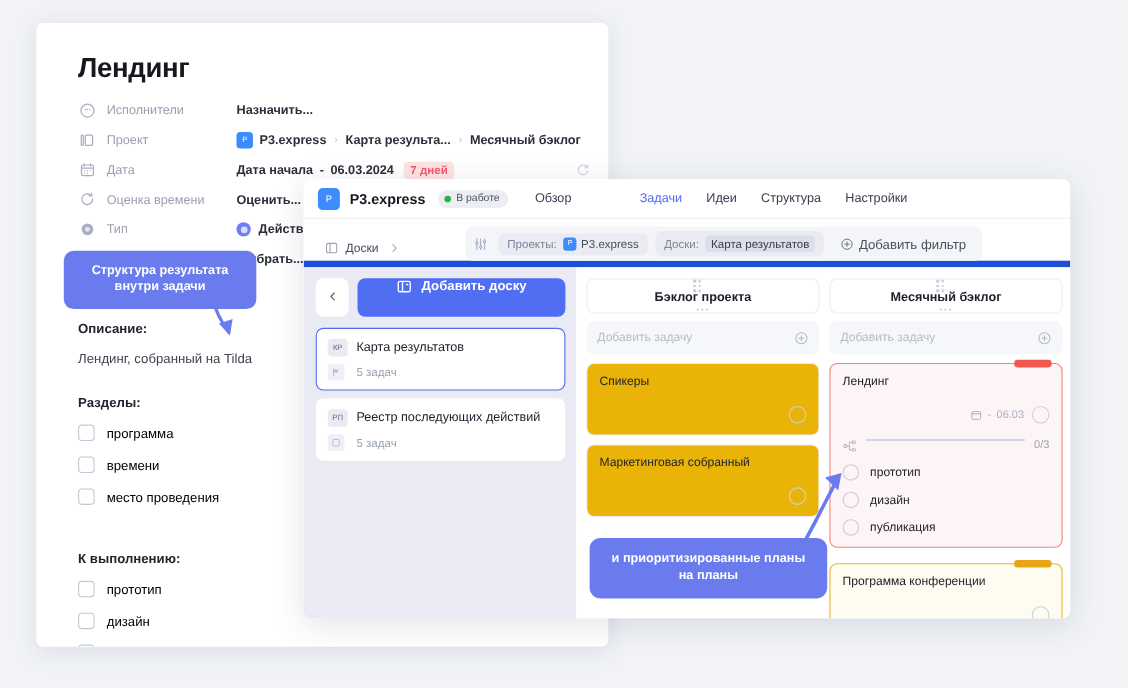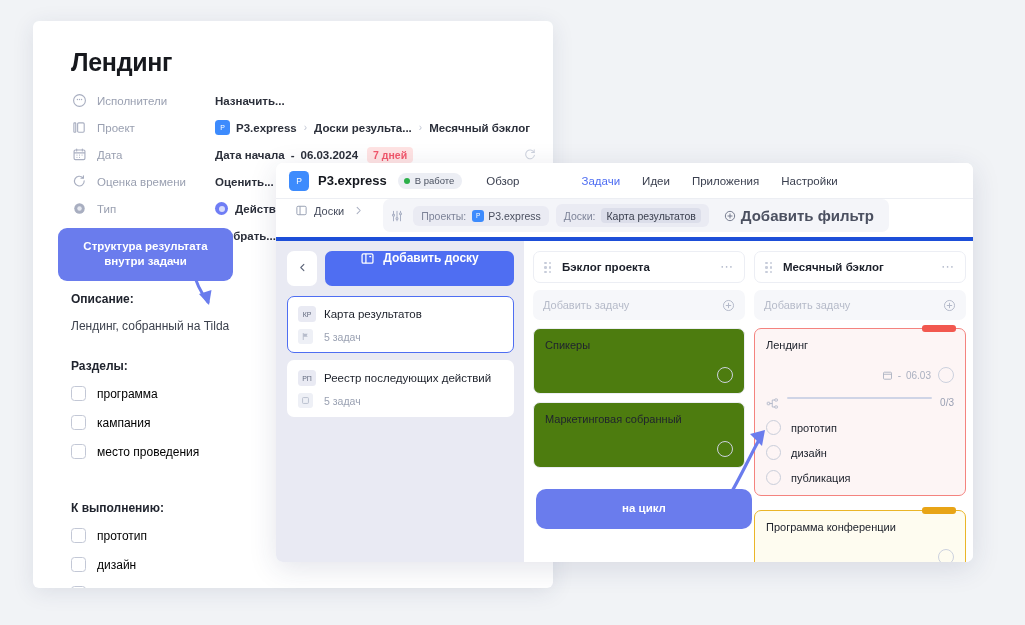--- a/index.html
+++ b/index.html
@@ -242,24 +242,25 @@
     color: #3b4050;
     margin-right: 22px;
     white-space: nowrap;
   }
   .nav-item.active { color: #4f6ef2; margin-left: 40px; }
 
   
   .filter-bar {
     height: 38px;
     display: flex;
-    align-items: flex-start;
+    align-items: flex-end;
     padding: 0 0 0 10px;
-    border-bottom: 4px solid #1d4ed8;
+    border-bottom: 6px solid #1d4ed8;
     background: #fff;
+    gap: 40px;
   }
   .fb-boards {
     display: flex; align-items: center;
     padding: 5px 9px;
     border-radius: 6px;
     margin-right: 10px;
   }
   .fb-boards-label { font-size: 11px; color: #454b5c; margin: 0 9px 0 6px; }
   .fb-group {
     display: flex; align-items: center;
@@ -287,24 +288,23 @@
   }
   .fb-pill .minichip {
     width: 12px; height: 12px;
     background: #3d8bfd; border-radius: 3px;
     color:#fff; font-size:6.5px;
     display:flex;align-items:center;justify-content:center;
     margin-right:4px;
   }
   .fb-addfilter {
     display: flex; align-items: center;
-    font-size: 15px; color: #4b5060;
+    font-size: 12px; color: #4b5060;
     padding: 4px 8px;
     white-space: nowrap;
-    font-weight: bold;
   }
   .fb-addfilter svg { margin-right: 5px; }
 
   
   .app-body {
     display: flex;
     height: 325px;
   }
   .boards-pane {
     width: 248px;
@@ -380,20 +380,21 @@
   }
   .column { width: 212px; flex: 0 0 212px; }
   .col-head {
     background: #fff;
     border: 1px solid #eceef4;
     border-radius: 7px;
     height: 30px;
     display: flex; align-items: center;
     padding: 0 10px;
     margin-bottom: 7px;
+    flex-direction: column;
   }
   .grip {
     width: 9px; height: 11px;
     margin-right: 9px;
     display:grid;
     grid-template-columns: 3px 3px;
     grid-template-rows: 3px 3px 3px;
     gap: 1.5px;
   }
   .grip i { background:#c7ccda; border-radius:50%; width:2.6px;height:2.6px; display:block;}
@@ -405,21 +406,21 @@
     border-radius: 7px;
     height: 30px;
     display: flex; align-items: center;
     padding: 0 10px;
     margin-bottom: 8px;
   }
   .add-task-label { flex: 1; font-size: 11px; color: #b6bbc9; }
   .add-task-plus { color: #b2b8c8; display:flex; }
 
   .task-card {
-    background: #4d7c0f;
+    background: #eab308;
     border: 1px solid #eceef4;
     border-radius: 7px;
     padding: 10px 11px;
     margin-bottom: 8px;
     min-height: 48px;
     position: relative;
     box-sizing: border-box;
   }
   .tc-title { font-size: 11px; color: #20242e; }
   .tc-bottom {
@@ -545,21 +546,21 @@
         <svg width="15" height="15" viewBox="0 0 16 16" fill="none" stroke="currentColor" stroke-width="1.2">
           <rect x="2" y="3" width="2" height="10" rx=".6"></rect>
             <rect x="6" y="3" width="7" height="10" rx="1.2"></rect>
         </svg>
       </span>
       <span class="meta-label">Проект</span>
       <span class="meta-value">
         <span class="proj-chip">P</span>
         <span>P3.express</span>
         <span class="bc-sep">›</span>
-        <span>Доски результа...</span>
+        <span>Карта результа...</span>
         <span class="bc-sep">›</span>
         <span>Месячный бэклог</span>
       </span>
     </div>
 
     <div class="meta-row">
       <span class="meta-icon">
         <svg width="15" height="15" viewBox="0 0 16 16" fill="none" stroke="currentColor" stroke-width="1.2">
           <rect x="2.2" y="3.2" width="11.6" height="10.2" rx="1.4"></rect>
             <path d="M2.2 6.2h11.6"></path>
@@ -640,21 +641,21 @@
     <div class="desc-text">Лендинг, собранный на Tilda</div>
 
     <div class="sec-head"><span>Разделы</span><span class="colon">:</span></div>
 
     <div class="chk-row">
       <span class="chk-box"></span>
       <span class="chk-label">программа</span>
     </div>
     <div class="chk-row">
       <span class="chk-box"></span>
-      <span class="chk-label">кампания</span>
+      <span class="chk-label">времени</span>
     </div>
     <div class="chk-row">
       <span class="chk-box"></span>
       <span class="chk-label">место проведения</span>
     </div>
 
     <div class="spacer-28"></div>
 
     <div class="sec-head"><span>К выполнению</span><span class="colon">:</span></div>
 
@@ -689,21 +690,21 @@
   <div class="app-nav">
     <span class="nav-logo">P</span>
     <span class="nav-brand">P3.express</span>
     <span class="nav-status">
       <span class="status-dot"></span>
       <span>В работе</span>
     </span>
     <span class="nav-item">Обзор</span>
     <span class="nav-item active">Задачи</span>
     <span class="nav-item">Идеи</span>
-    <span class="nav-item">Приложения</span>
+    <span class="nav-item">Структура</span>
     <span class="nav-item">Настройки</span>
   </div>
 
   <div class="filter-bar">
     <span class="fb-boards">
       <span style="display:flex;color:#98a0b3;">
         <svg width="13" height="13" viewBox="0 0 16 16" fill="none" stroke="currentColor" stroke-width="1.2">
           <rect x="2.3" y="2.8" width="11.4" height="10.4" rx="1.5"></rect>
             <path d="M6.2 2.8v10.4"></path>
         </svg>
@@ -922,14 +923,15 @@
 </div>
 
 <span class="tip-b-arrow">
   <svg width="62" height="78" viewBox="0 0 62 78" fill="none">
     <path d="M8 74 C18 58, 28 36, 40 14" stroke="#6a7ced" stroke-width="3.2" stroke-linecap="round"></path>
     <path d="M30 10 L45 6 L42 22" fill="#6a7ced"></path>
   </svg>
 </span>
 
 <div class="tip-b">
-  <div>на цикл</div>
+  <div>и приоритизированные планы</div>
+  <div>на планы</div>
 </div>
 
 </body></html>

